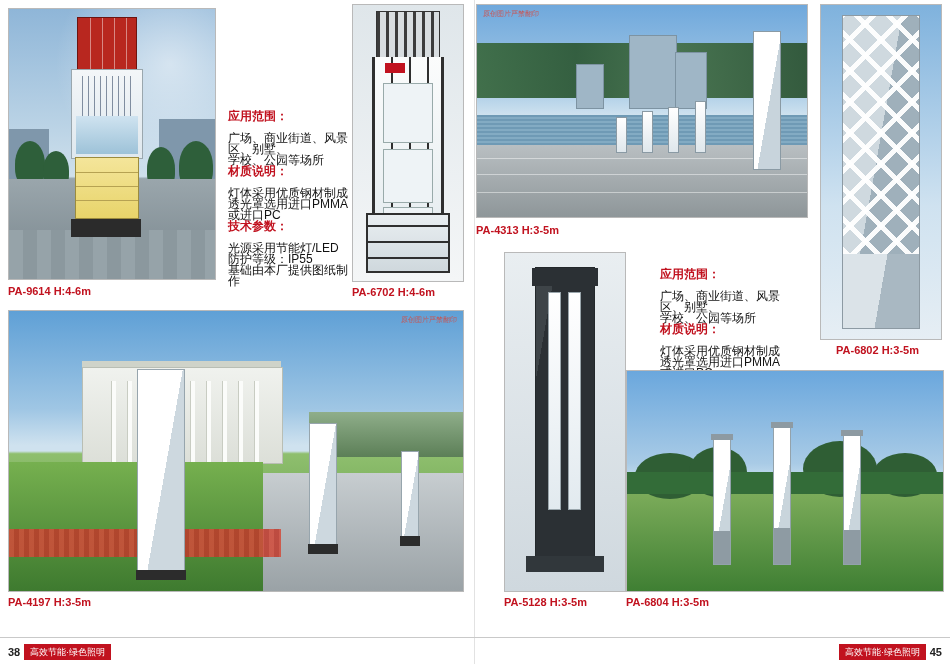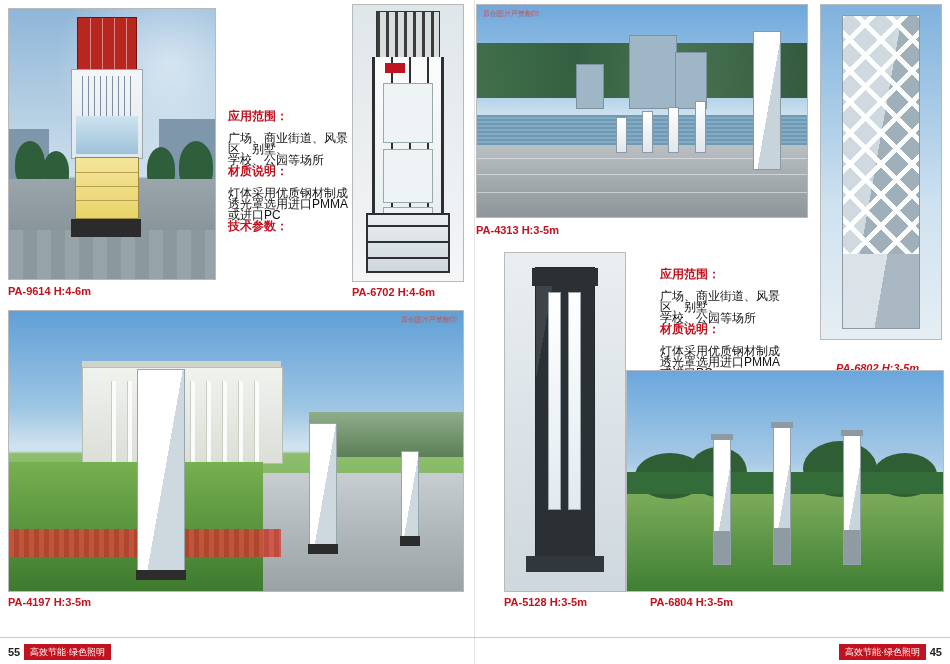--- a/index.html
+++ b/index.html
@@ -175,20 +175,23 @@
   <div class="caption" style="left:8px;top:285px;">PA-9614 H:4-6m</div>
 
   <div class="spec" style="left:228px;top:100px;width:120px;">
     <span class="hd">应用范围：</span><br>
     <span>广场、商业街道、风景区、别墅、
 学校、公园等场所</span>
     <span class="hd">材质说明：</span><br>
     <span>灯体采用优质钢材制成
 透光罩选用进口PMMA或进口PC</span>
     <span class="hd">技术参数：</span><br>
+    <span>光源采用节能灯/LED
+防护等级：IP55
+基础由本厂提供图纸制作</span>
   </div>
 
   <div class="photo" style="left:352px;top:4px;width:110px;height:276px;">
     <div class="sc6702">
       <div class="p6702">
         <div class="cap"></div>
         <div class="col">
           <div class="strip" style="left:16px"></div>
           <div class="strip" style="left:34px"></div>
           <div class="strip" style="left:52px"></div>
@@ -263,21 +266,21 @@
   <div class="caption" style="left:476px;top:224px;">PA-4313 H:3-5m</div>
 
   <div class="photo" style="left:820px;top:4px;width:120px;height:334px;">
     <div class="sc6802">
       <div class="p6802">
         <div class="lat"></div>
         <div class="sol"></div>
       </div>
     </div>
   </div>
-  <div class="caption" style="left:836px;top:362px;font-style:italic;">PA-6802 H:3-5m</div>
+  <div class="caption" style="left:836px;top:344px;">PA-6802 H:3-5m</div>
 
   <div class="spec" style="left:660px;top:258px;width:130px;">
     <span class="hd">应用范围：</span><br>
     <span>广场、商业街道、风景区、别墅、
 学校、公园等场所</span>
     <span class="hd">材质说明：</span><br>
     <span>灯体采用优质钢材制成
 透光罩选用进口PMMA或进口PC</span>
     <span class="hd">技术参数：</span><br>
     <span>光源采用节能灯/LED
@@ -311,21 +314,21 @@
       <div class="post6804" style="left:146px;height:136px;">
           <div class="cap"></div>
           <div class="band"></div>
         </div>
       <div class="post6804" style="left:216px;height:128px;">
           <div class="cap"></div>
           <div class="band"></div>
         </div>
     </div>
   </div>
-  <div class="caption" style="left:626px;top:596px;margin-left:24px;">PA-6804 H:3-5m</div>
+  <div class="caption" style="left:626px;top:596px;">PA-6804 H:3-5m</div>
 
   <div class="footer-rule"></div>
-  <div class="folio" style="left:8px;">55</div>
+  <div class="folio" style="left:8px;">38</div>
   <div class="folio-band" style="left:24px;">高效节能·绿色照明</div>
   <div class="folio" style="right:8px;">45</div>
   <div class="folio-band" style="right:24px;">高效节能·绿色照明</div>
 
 </div>
 
 </body></html>

